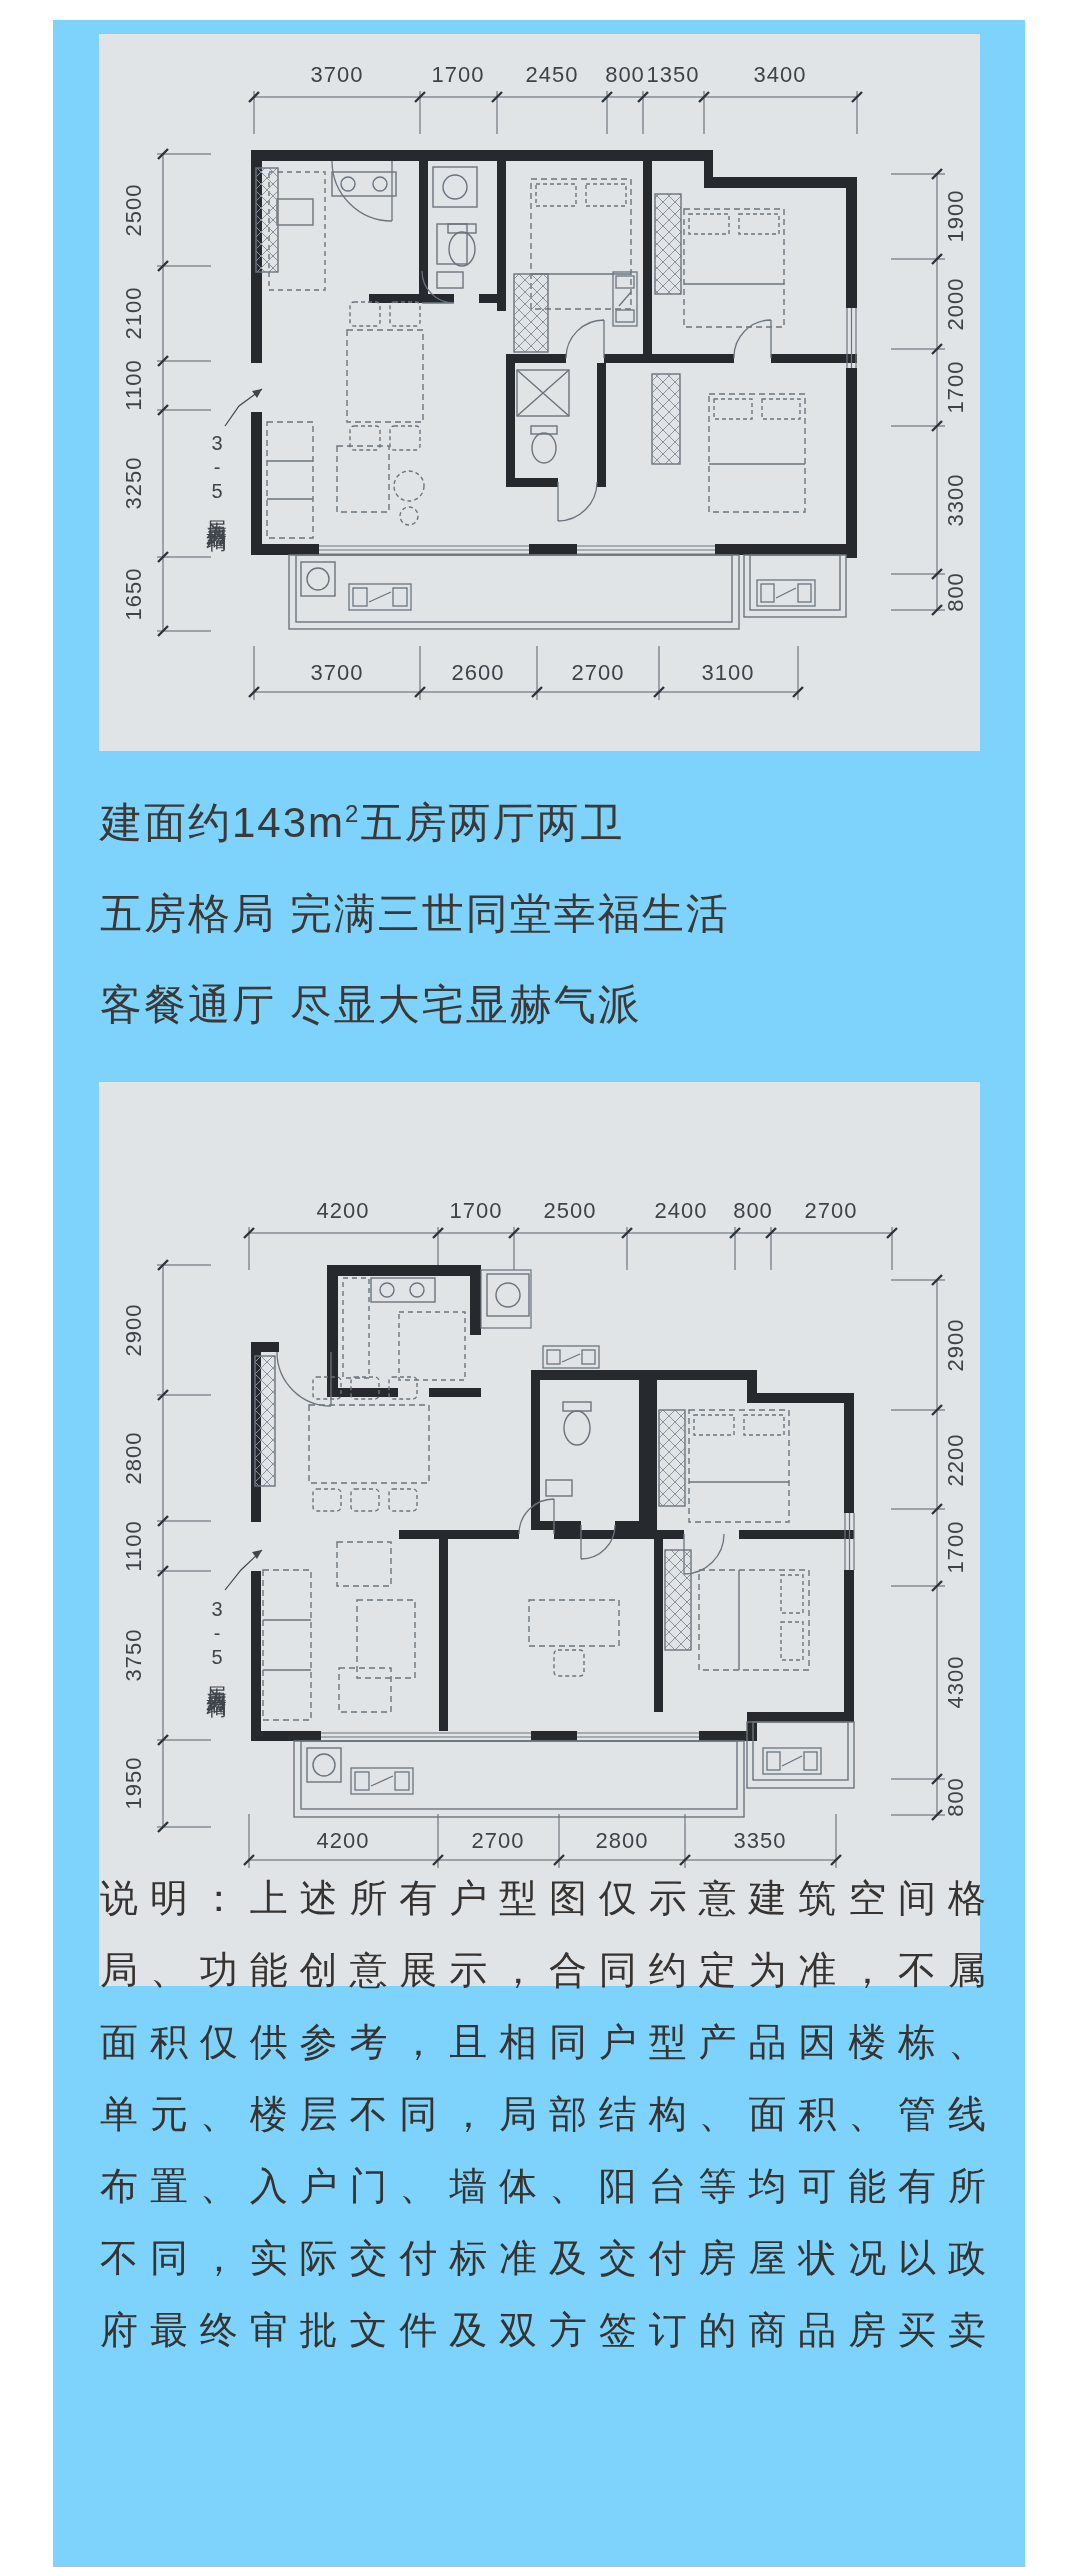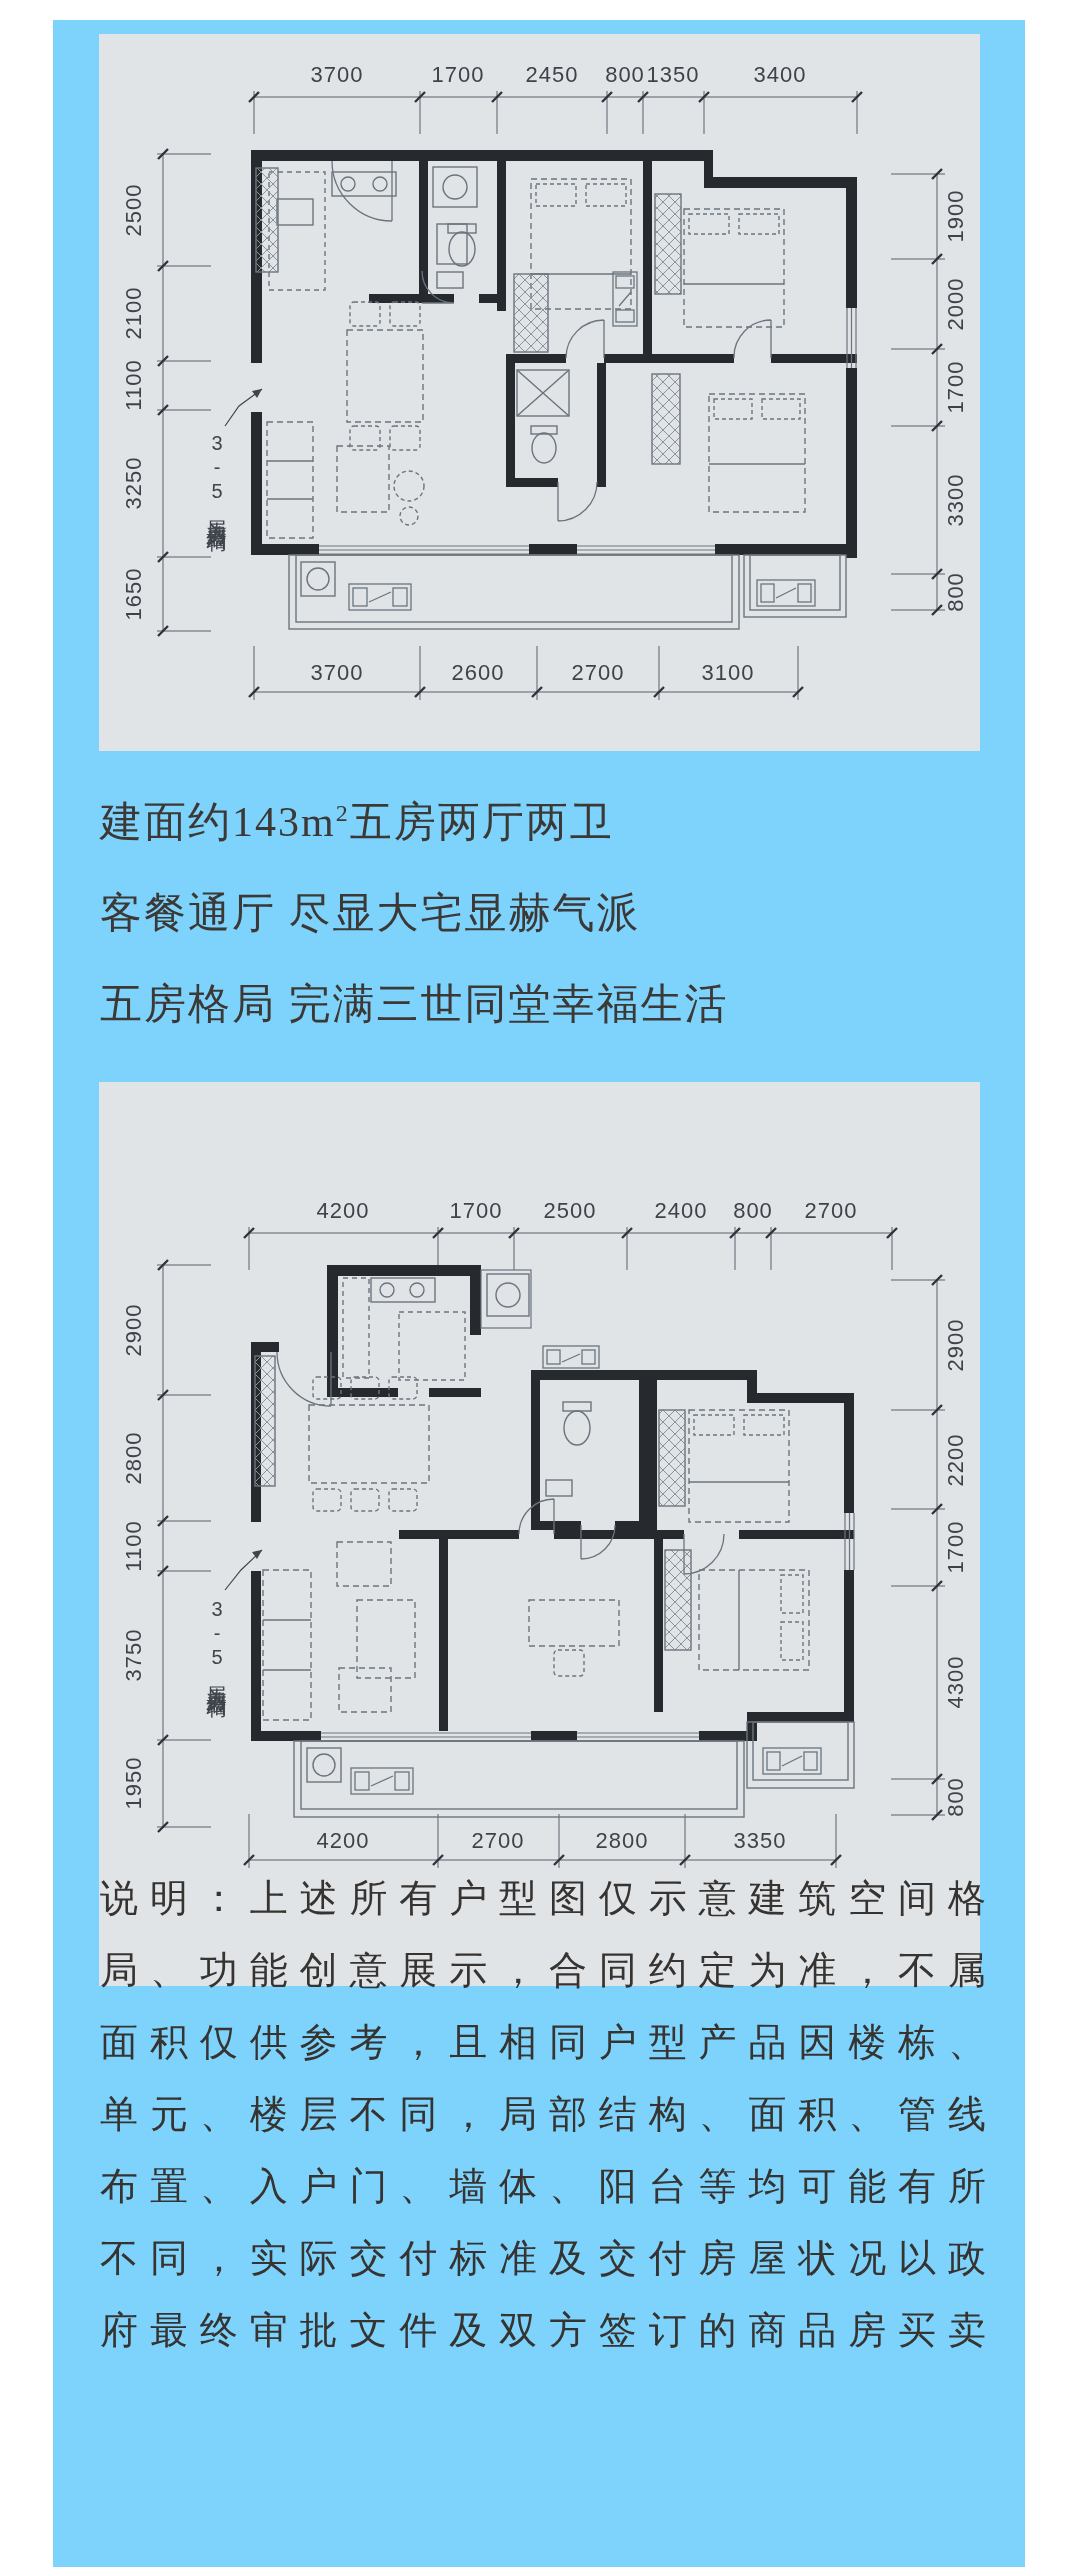--- a/index.html
+++ b/index.html
@@ -7,21 +7,21 @@
     width:1080px;height:2567px;position:relative;background:#ffffff;
     font-family:"Liberation Sans","DejaVu Sans",sans-serif;
     -webkit-font-smoothing:antialiased;
   }
   .poster{position:absolute;left:53px;top:0;width:972px;height:2556px;background:#7dd3fc;margin-top:20px;}
   .plan-card{position:absolute;left:46px;width:881px;background:#e0e4e7;}
   #plan1-card{top:14px;height:717px;}
   #plan2-card{top:1062px;height:904px;}
   .plan-card svg{display:block;width:100%;height:100%;}
 
-  .headline{position:absolute;left:47px;top:781px;width:880px;color:#3c3835;font-family:Liberation Serif, serif;}
+  .headline{position:absolute;left:47px;top:781px;width:880px;color:#3c3835;}
   .headline p{margin:0 0 48px 0;font-size:42px;line-height:43px;letter-spacing:2px;font-weight:500;}
   .headline sup{font-size:24px;vertical-align:super;line-height:0;}
 
   .disclaimer{position:absolute;left:47px;top:1856px;width:886px;color:#363330;}
   .disc-line{
     font-size:38px;line-height:44px;height:72px;font-weight:500;
     text-align:justify;text-align-last:justify;white-space:nowrap;
   }
   .disc-line.last{text-align-last:left;letter-spacing:4px;}
 
@@ -210,22 +210,22 @@
       <g>
         <path d="M163,355 L140,372 L126,392" stroke="#3f454b" stroke-width="1.2" fill="none"></path>
         <path d="M163,355 l-10,2 5,7 z" fill="#3f454b"></path>
         <text class="anno" x="118" y="398">3-5层为剪力墙结构</text>
       </g>
     </svg>
   </div>
 
   <div class="headline">
     <p><span>建面约143m</span><sup>2</sup><span>五房两厅两卫</span></p>
+    <p>五房格局 完满三世同堂幸福生活</p>
     <p>客餐通厅 尽显大宅显赫气派</p>
-    <p>五房格局 完满三世同堂幸福生活</p>
   </div>
 
   <div class="plan-card" id="plan2-card">
     <svg viewBox="0 0 881 728">
       <defs>
         <pattern id="xh2" width="12" height="12" patternUnits="userSpaceOnUse">
           <path d="M0,12 L12,0 M0,0 L12,12" stroke="#8a929b" stroke-width="1" fill="none"></path>
         </pattern>
       </defs>
 

